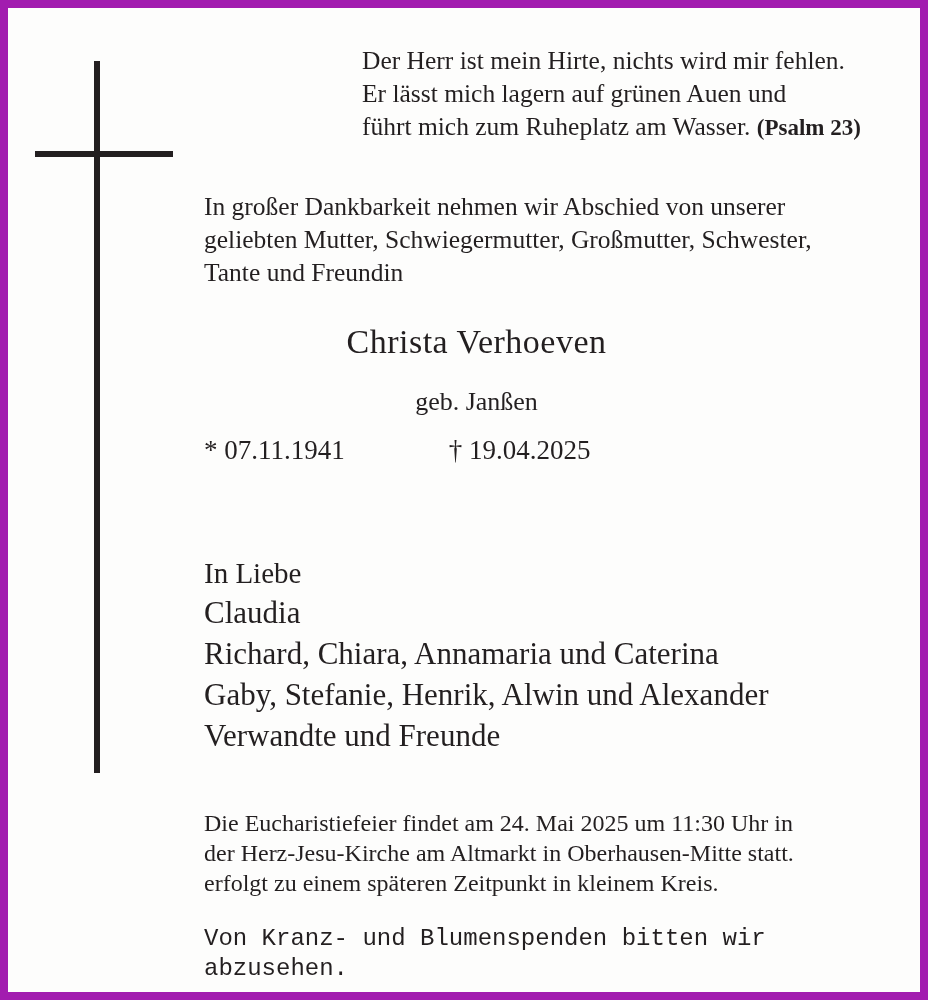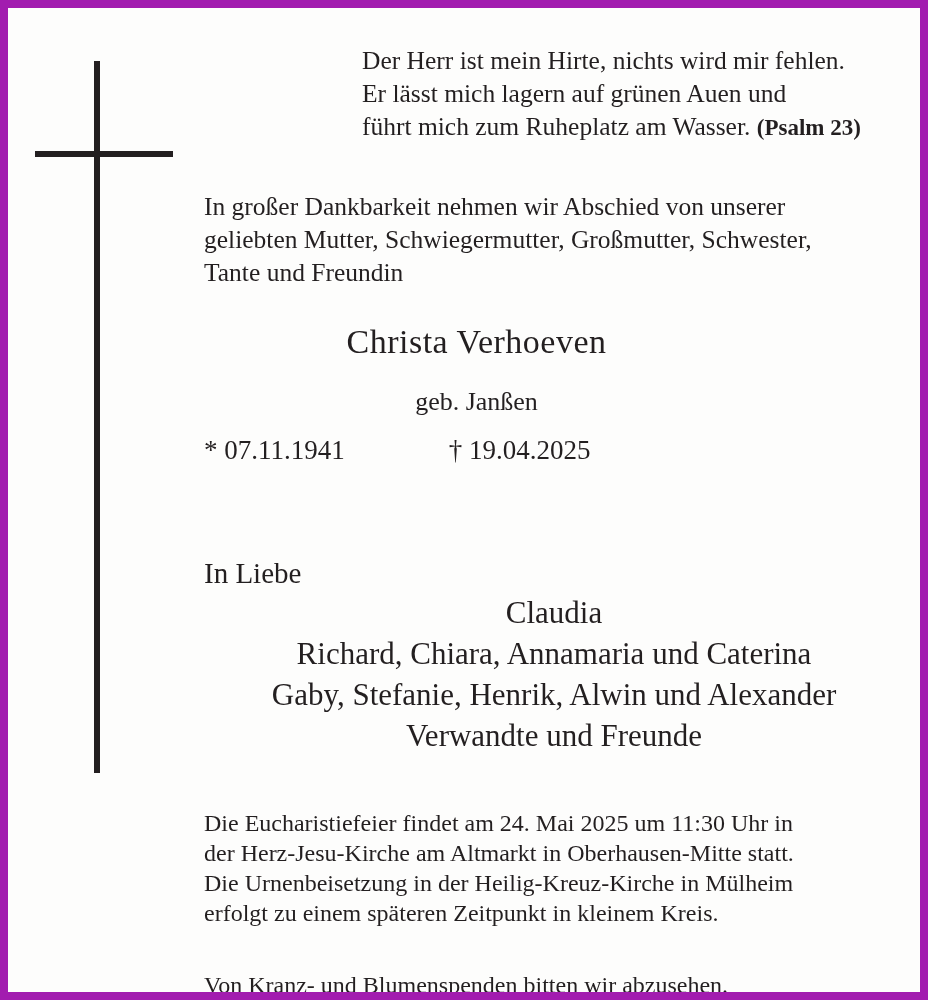--- a/index.html
+++ b/index.html
@@ -110,34 +110,34 @@
     width: 700px;
     color: #231f20;
   }
   .family .lead {
     font-size: 29px;
     line-height: 38px;
   }
   .family .kin {
     font-size: 31px;
     line-height: 41px;
-    text-align: center;
   }
 
   .details {
     position: absolute;
     left: 196px;
     top: 800px;
     width: 700px;
     font-size: 24px;
     line-height: 30px;
     color: #231f20;
   }
   .details .para2 {
-    margin-top: 42px;
+    margin-top: 26px;
+    font-family: Liberation Mono, monospace;
   }
 </style>
 </head>
 <body>
 
 <div class="notice">
 
   <div class="cross">
     <div class="bar-v"></div>
     <div class="bar-h"></div>
@@ -171,18 +171,17 @@
     <div class="lead">In Liebe</div>
     <div class="kin">Claudia</div>
     <div class="kin">Richard, Chiara, Annamaria und Caterina</div>
     <div class="kin">Gaby, Stefanie, Henrik, Alwin und Alexander</div>
     <div class="kin">Verwandte und Freunde</div>
   </div>
 
   <div class="details">
     <div>Die Eucharistiefeier findet am 24. Mai 2025 um 11:30 Uhr in</div>
     <div>der Herz-Jesu-Kirche am Altmarkt in Oberhausen-Mitte statt.</div>
-    <div>Die Urnenbeisetzung in der Heilig-Kreuz-Kirche in Mülheim</div>
     <div>erfolgt zu einem späteren Zeitpunkt in kleinem Kreis.</div>
     <div class="para2">Von Kranz- und Blumenspenden bitten wir abzusehen.</div>
   </div>
 
 </div>
 
 </body></html>

